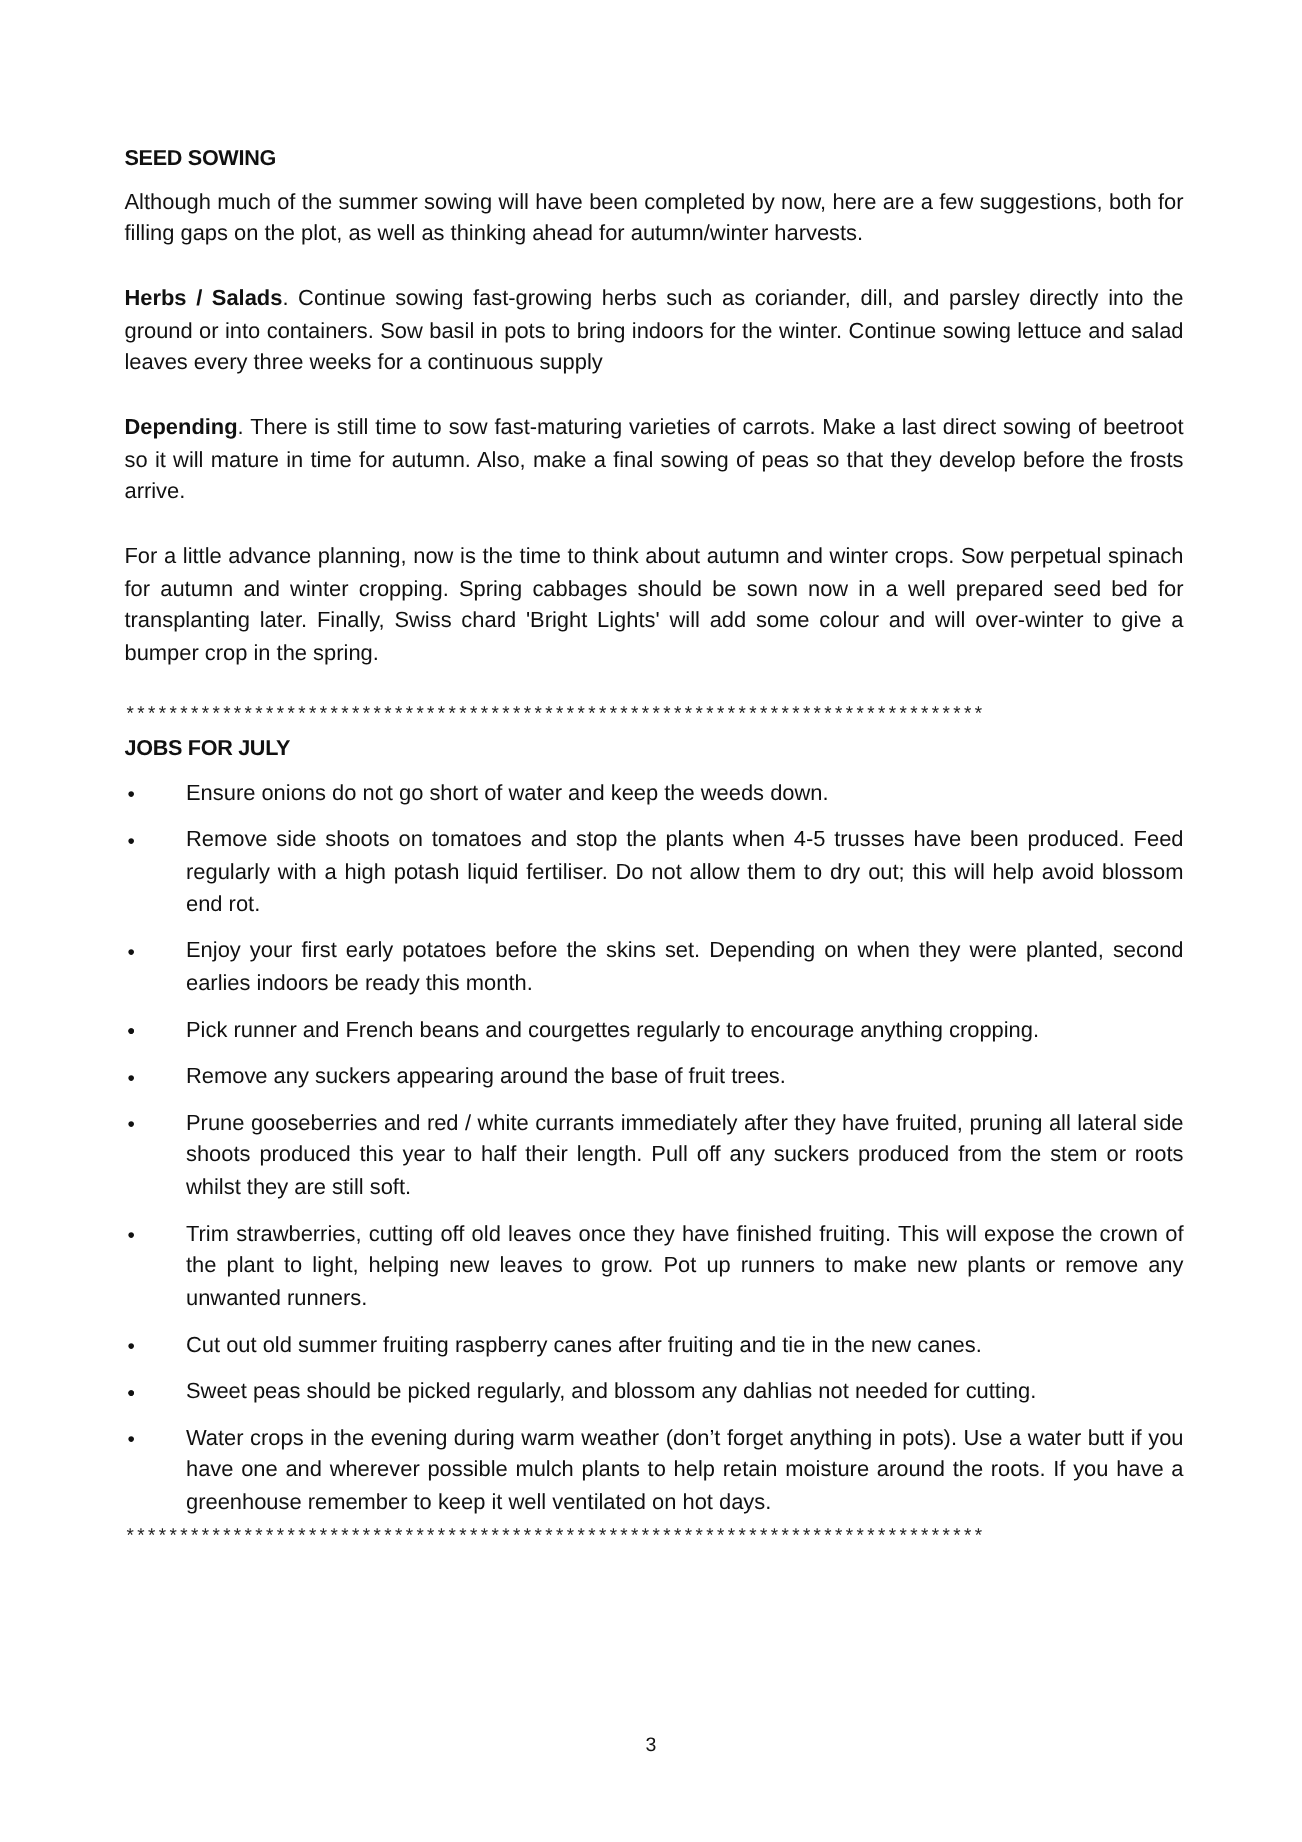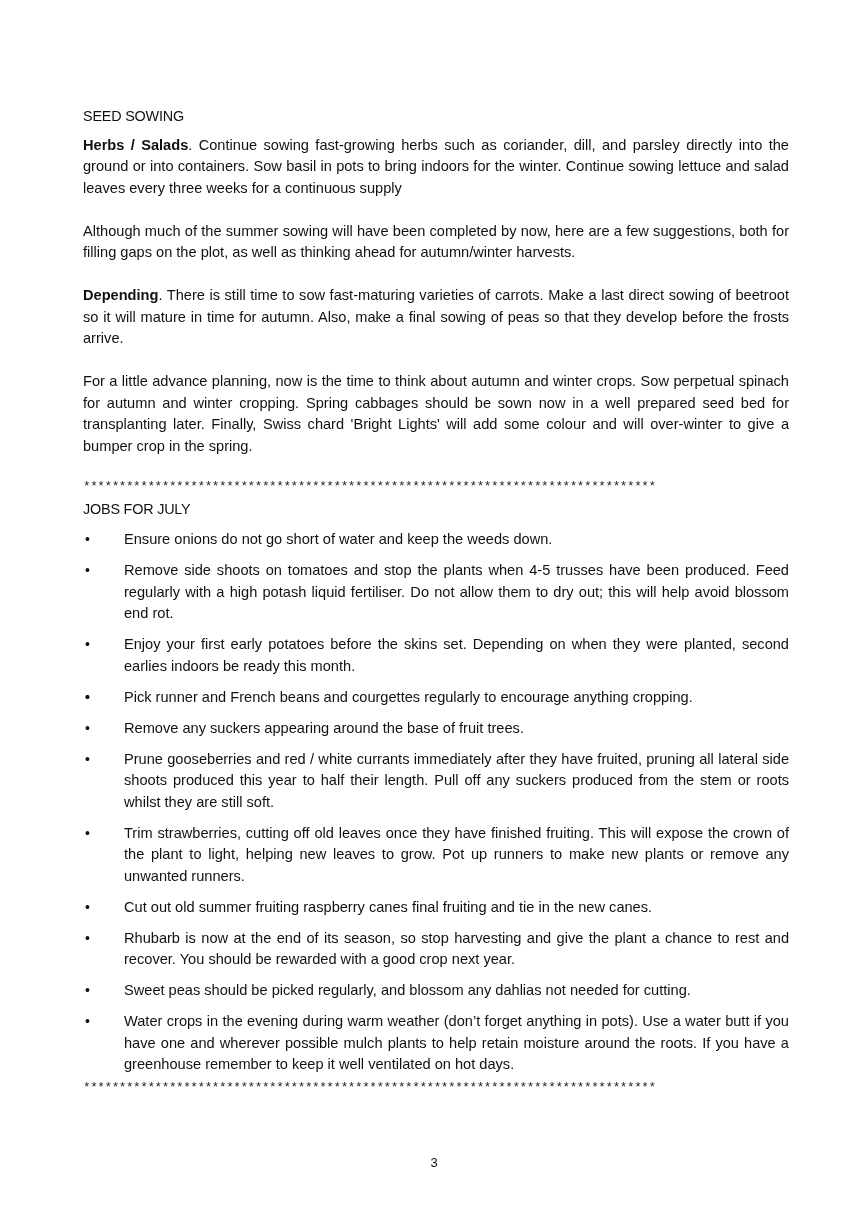--- a/index.html
+++ b/index.html
@@ -17,23 +17,23 @@
     }
     .page {
       position: absolute;
       left: 83px;
       top: 92px;
       width: 706px;
       font-size: 14.6px;
       line-height: 21.5px;
     }
     .heading {
-      font-weight: normal;
+      font-weight: bold;
       font-size: 14.4px;
-      margin: 14px 0 7px 0;
+      margin: 4px 0 7px 0;
       letter-spacing: -0.2px;
     }
     .para {
       margin: 0 0 21.5px 0;
       text-align: justify;
       text-align-last: left;
     }
     .para .lead {
       font-weight: bold;
     }
@@ -83,43 +83,43 @@
       font-size: 13px;
     }
   </style>
 </head>
 <body>
 
 <div class="page">
 
   <div class="heading">SEED SOWING</div>
 
+  <p class="para">Although much of the summer sowing will have been completed by now, here are a few suggestions, both for filling gaps on the plot, as well as thinking ahead for autumn/winter harvests.</p>
+
   <p class="para"><span class="lead">Herbs / Salads</span><span>.  Continue sowing fast-growing herbs such as coriander, dill, and parsley directly into the ground or into containers.  Sow basil in pots to bring indoors for the winter.  Continue sowing lettuce and salad leaves every three weeks for a continuous supply</span></p>
-
-  <p class="para">Although much of the summer sowing will have been completed by now, here are a few suggestions, both for filling gaps on the plot, as well as thinking ahead for autumn/winter harvests.</p>
 
   <p class="para"><span class="lead">Depending</span><span>.  There is still time to sow fast-maturing varieties of carrots.  Make a last direct sowing of beetroot so it will mature in time for autumn.  Also, make a final sowing of peas so that they develop before the frosts arrive.</span></p>
 
   <p class="para">For a little advance planning, now is the time to think about autumn and winter crops.  Sow perpetual spinach for autumn and winter cropping.  Spring cabbages should be sown now in a well prepared seed bed for transplanting later.  Finally, Swiss chard 'Bright Lights' will add some colour and will over-winter to give a bumper crop in the spring.</p>
 
   <div class="stars top">********************************************************************************</div>
 
   <div class="heading jobs-heading">JOBS FOR JULY</div>
 
   <ul class="jobs">
     <li><span class="bullet">•</span><span>Ensure onions do not go short of water and keep the weeds down.</span></li>
     <li><span class="bullet">•</span><span>Remove side shoots on tomatoes and stop the plants when 4-5 trusses have been produced.  Feed regularly with a high potash liquid fertiliser.  Do not allow them to dry out; this will help avoid blossom end rot.</span></li>
     <li><span class="bullet">•</span><span>Enjoy your first early potatoes before the skins set.  Depending on when they were planted, second earlies indoors be ready this month.</span></li>
     <li><span class="bullet">•</span></li>
     <li><span class="bullet">•</span><span>Pick runner and French beans and courgettes regularly to encourage anything cropping.</span></li>
     <li><span class="bullet">•</span><span>Remove any suckers appearing around the base of fruit trees.</span></li>
     <li><span class="bullet">•</span><span>Prune gooseberries and red / white currants immediately after they have fruited, pruning all lateral side shoots produced this year to half their length.  Pull off any suckers produced from the stem or roots whilst they are still soft.</span></li>
     <li><span class="bullet">•</span><span>Trim strawberries, cutting off old leaves once they have finished fruiting.  This will expose the crown of the plant to light, helping new leaves to grow.  Pot up runners to make new plants or remove any unwanted runners.</span></li>
-    <li><span class="bullet">•</span><span>Cut out old summer fruiting raspberry canes final fruiting and tie in the new canes.</span></li>
-    <li><span class="bullet">•</span><span>Rhubarb is now at the end of its season, so stop harvesting and give the plant a chance to rest and recover.  You should be rewarded with a good crop next year.</span></li>
+    <li><span class="bullet">•</span><span>Cut out old summer fruiting raspberry canes after fruiting and tie in the new canes.</span></li>
+    <li><span class="bullet">•</span></li>
     <li><span class="bullet">•</span><span>Sweet peas should be picked regularly, and blossom any dahlias not needed for cutting.</span></li>
     <li style="margin-bottom:2px;"><span class="bullet">•</span><span>Water crops in the evening during warm weather (don’t forget anything in pots).  Use a water butt if you have one and wherever possible mulch plants to help retain moisture around the roots.  If you have a greenhouse remember to keep it well ventilated on hot days.</span></li>
   </ul>
 
   <div class="stars">********************************************************************************</div>
 
 </div>
 
 <div class="page-number">3</div>
 

